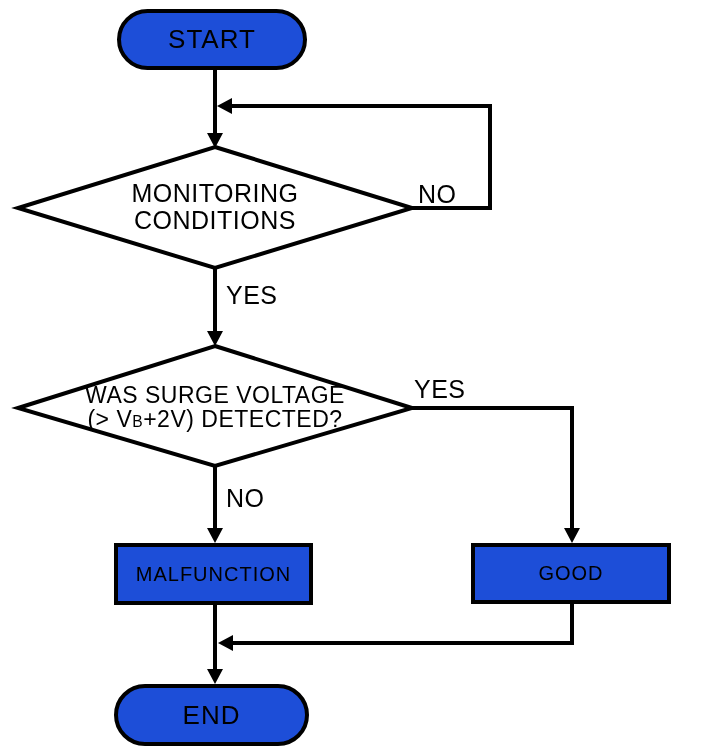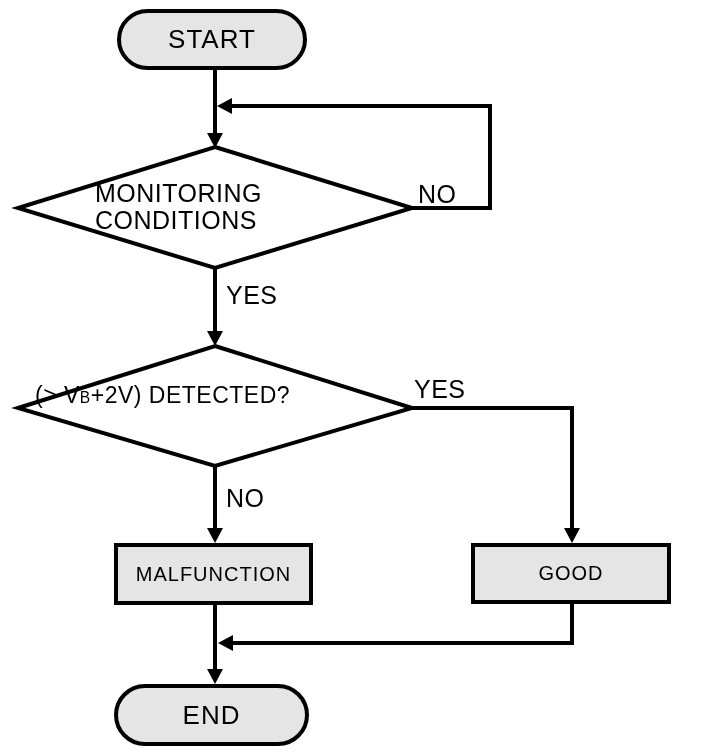--- a/index.html
+++ b/index.html
@@ -18,41 +18,42 @@
   }
   .flowchart svg.connectors {
     position: absolute;
     left: 0; top: 0;
     width: 704px; height: 752px;
   }
   .node {
     position: absolute;
     box-sizing: border-box;
     border: 4px solid #000000;
-    background: #e5e5e5;
+    background: #1d4ed8;
     display: flex;
     align-items: center;
     justify-content: center;
     text-align: center;
     letter-spacing: 1px;
   }
   .terminator {
     border-radius: 31px;
     font-size: 26px;
   }
   .process {
     font-size: 20px;
   }
   .node-start { left: 117px; top: 9px;  width: 190px; height: 61px; }
   .node-end   { left: 114px; top: 684px; width: 195px; height: 62px; }
   .node-malfunction { left: 114px; top: 543px; width: 199px; height: 62px; }
   .node-good        { left: 471px; top: 543px; width: 200px; height: 61px; }
 
   .diamond-text {
     position: absolute;
+    text-align: center;
     letter-spacing: 0.5px;
   }
   .diamond-text-1 {
     left: 95px; top: 180px; width: 240px;
     font-size: 25px; line-height: 27px;
   }
   .diamond-text-2 {
     left: 35px; top: 383px; width: 360px;
     font-size: 23px; line-height: 24px;
   }
@@ -106,20 +107,21 @@
   <div class="node terminator node-start">
     <span>START</span>
   </div>
 
   <div class="diamond-text diamond-text-1">MONITORING CONDITIONS</div>
 
   <div class="branch-label label-no-1">NO</div>
   <div class="branch-label label-yes-1">YES</div>
 
   <div class="diamond-text diamond-text-2">
+    <div>WAS SURGE VOLTAGE</div>
     <div><span>(&gt; V</span><span class="sub">B</span><span>+2V) DETECTED?</span></div>
   </div>
 
   <div class="branch-label label-yes-2">YES</div>
   <div class="branch-label label-no-2">NO</div>
 
   <div class="node process node-malfunction">
     <span>MALFUNCTION</span>
   </div>
   <div class="node process node-good">

